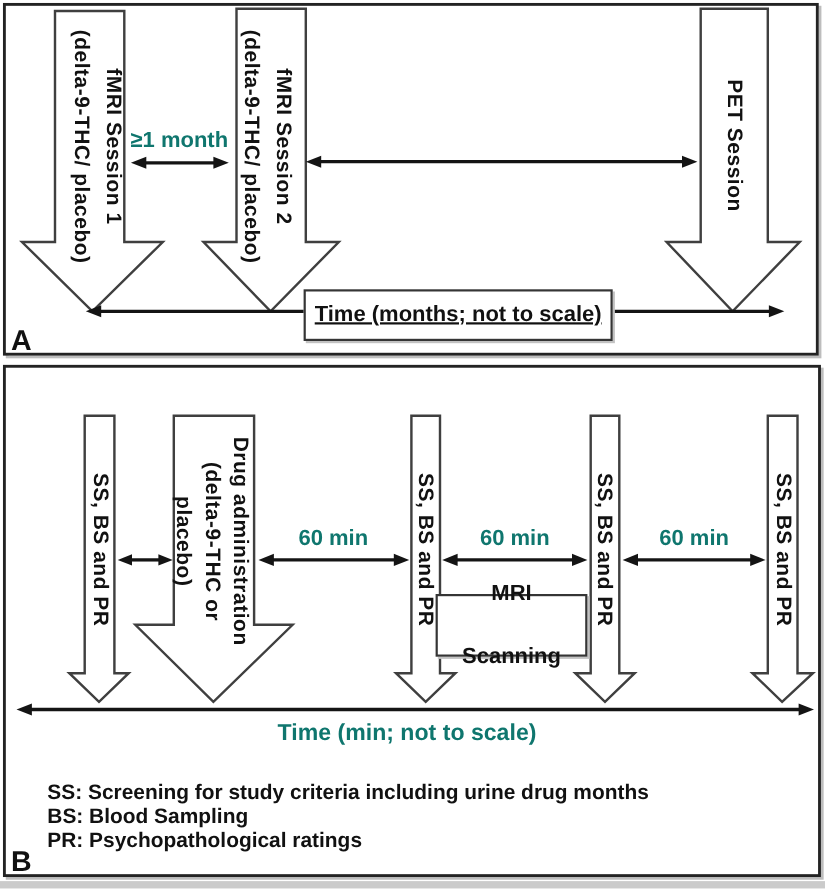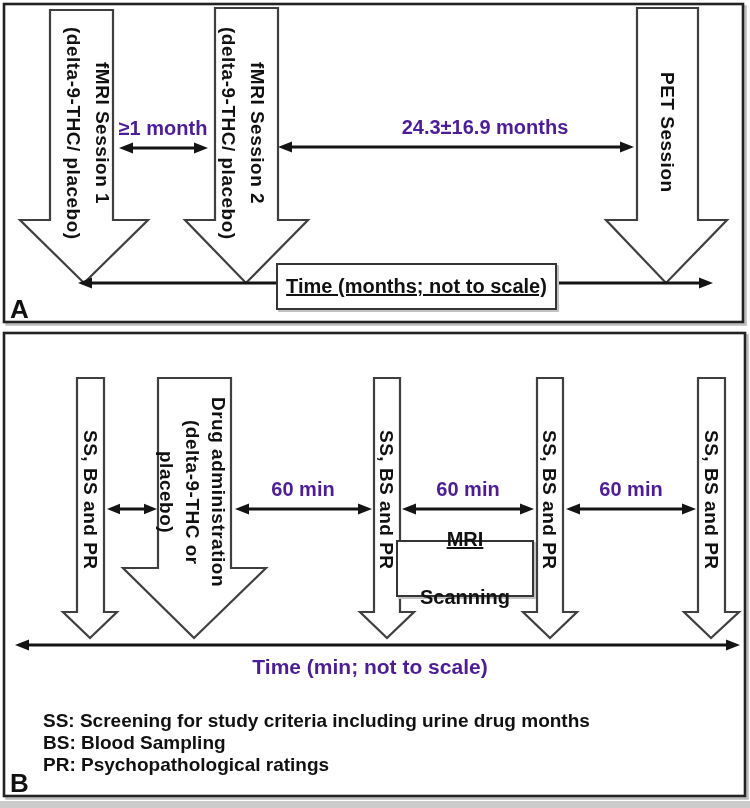--- a/index.html
+++ b/index.html
@@ -7,21 +7,21 @@
     position:relative;width:750px;height:808px;background:#ffffff;
     font-family:"Liberation Sans", sans-serif;font-weight:bold;color:#111111;
     overflow:hidden;
   }
   .figure svg{position:absolute;left:0;top:0;}
   .panel-shadow{fill:none;stroke:#bdbdbd;stroke-width:2.5;}
   .panel{fill:#ffffff;stroke:#232323;stroke-width:2.6;}
   .arrow{fill:#ffffff;stroke:#3f3f3f;stroke-width:2.2;stroke-linejoin:miter;}
   .axis{stroke:#141414;stroke-width:3;}
   .head{fill:#141414;stroke:none;}
-  .lbl{position:absolute;white-space:nowrap;color:#4c1d95;}
+  .lbl{position:absolute;white-space:nowrap;color:#0f766e;}
   .center{text-align:center;}
   .vlabel{
     position:absolute;writing-mode:vertical-rl;text-align:center;
     font-size:19px;letter-spacing:0.5px;color:#111111;
   }
   .vlabel .ln{display:block;}
   .v2{line-height:29px;}
   .v3{line-height:26px;}
   .v1{line-height:30px;}
   .boxed{
@@ -105,21 +105,20 @@
   </div>
   <div class="vlabel v2" style="left:214px;top:12px;width:58px;height:242px;">
     <span class="ln">fMRI Session 2</span>
     <span class="ln">(delta-9-THC/ placebo)</span>
   </div>
   <div class="vlabel v1" style="left:652px;top:8px;width:30px;height:248px;">
     <span class="ln">PET Session</span>
   </div>
 
   <div class="lbl interval center" style="left:110px;top:117px;width:106px;">≥1 month</div>
-  <div class="lbl interval center" style="left:385px;top:116px;width:200px;">24.3±16.9 months</div>
 
   <div class="boxed" style="left:276px;top:263px;width:277px;height:43px;font-size:20px;text-decoration:underline;">
     <span>Time (months; not to scale)</span>
   </div>
   <div class="panel-letter" style="left:10px;top:294px;">A</div>
 
   <div class="vlabel v1" style="left:76px;top:385px;width:29px;height:230px;">
     <span class="ln">SS, BS and PR</span>
   </div>
   <div class="vlabel v3" style="left:153px;top:380px;width:78px;height:225px;">
@@ -136,21 +135,21 @@
   <div class="vlabel v1" style="left:697px;top:385px;width:29px;height:230px;">
     <span class="ln">SS, BS and PR</span>
   </div>
 
   <div class="lbl interval center" style="left:253px;top:478px;width:100px;">60 min</div>
   <div class="lbl interval center" style="left:418px;top:478px;width:100px;">60 min</div>
   <div class="lbl interval center" style="left:581px;top:478px;width:100px;">60 min</div>
 
   <div class="boxed" style="left:396px;top:540px;width:134px;height:53px;font-size:20px;line-height:1.25;">
     <span>
-      <span class="ln" style="display:block;text-decoration:underline;">MRI</span>
+      <span class="ln" style="display:block;">MRI</span>
       <span class="ln" style="display:block;margin-top:33px;">Scanning</span>
     </span>
   </div>
 
   <div class="lbl center" style="left:220px;top:655px;width:300px;font-size:21px;">Time (min; not to scale)</div>
 
   <div class="legend-line" style="left:43px;top:710px;">SS: Screening for study criteria including urine drug months</div>
   <div class="legend-line" style="left:43px;top:732px;">BS: Blood Sampling</div>
   <div class="legend-line" style="left:43px;top:754px;">PR: Psychopathological ratings</div>
 

